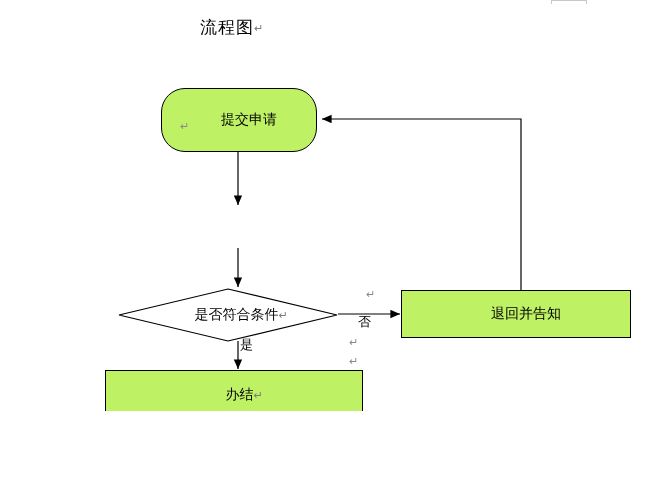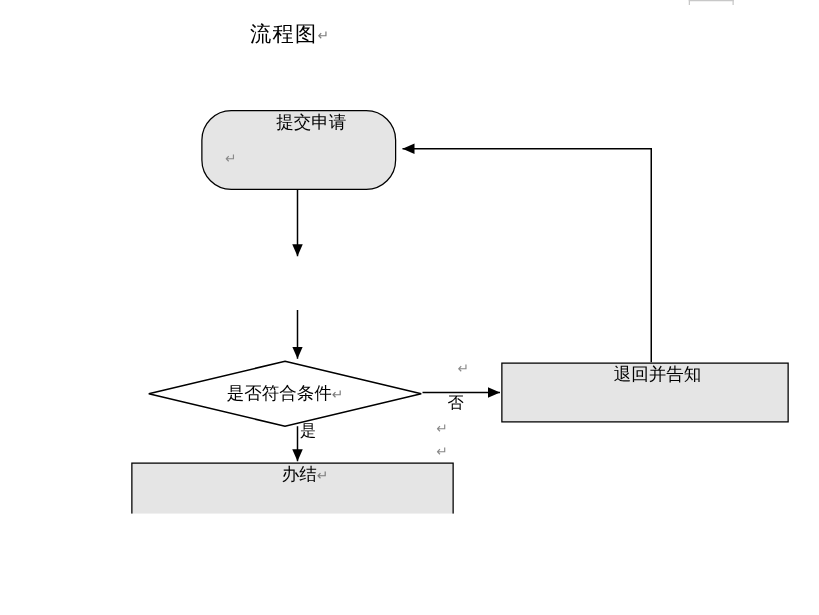--- a/index.html
+++ b/index.html
@@ -33,22 +33,23 @@
   }
   .pilcrow-mark {
     position: absolute;
     font-size: 11px;
     color: #8a8a8a;
   }
   .node {
     position: absolute;
     box-sizing: border-box;
     border: 1px solid #000000;
-    background: #e5e5e5;
+    background: #bef264;
     display: flex;
+    align-items: center;
     justify-content: center;
     font-size: 14px;
     color: #000000;
     text-align: center;
     padding-left: 20px;
   }
   .node.terminator {
     border-radius: 24px;
   }
   .node .label {
@@ -56,21 +57,21 @@
     white-space: nowrap;
   }
   .diamond-wrap {
     position: absolute;
   }
   .diamond-wrap svg {
     display: block;
   }
   .diamond-label {
     position: absolute;
-    left: 0;
+    left: 13px;
     top: 0;
     width: 100%;
     height: 100%;
     display: flex;
     align-items: center;
     justify-content: center;
     font-size: 14px;
     color: #000000;
     white-space: nowrap;
   }

